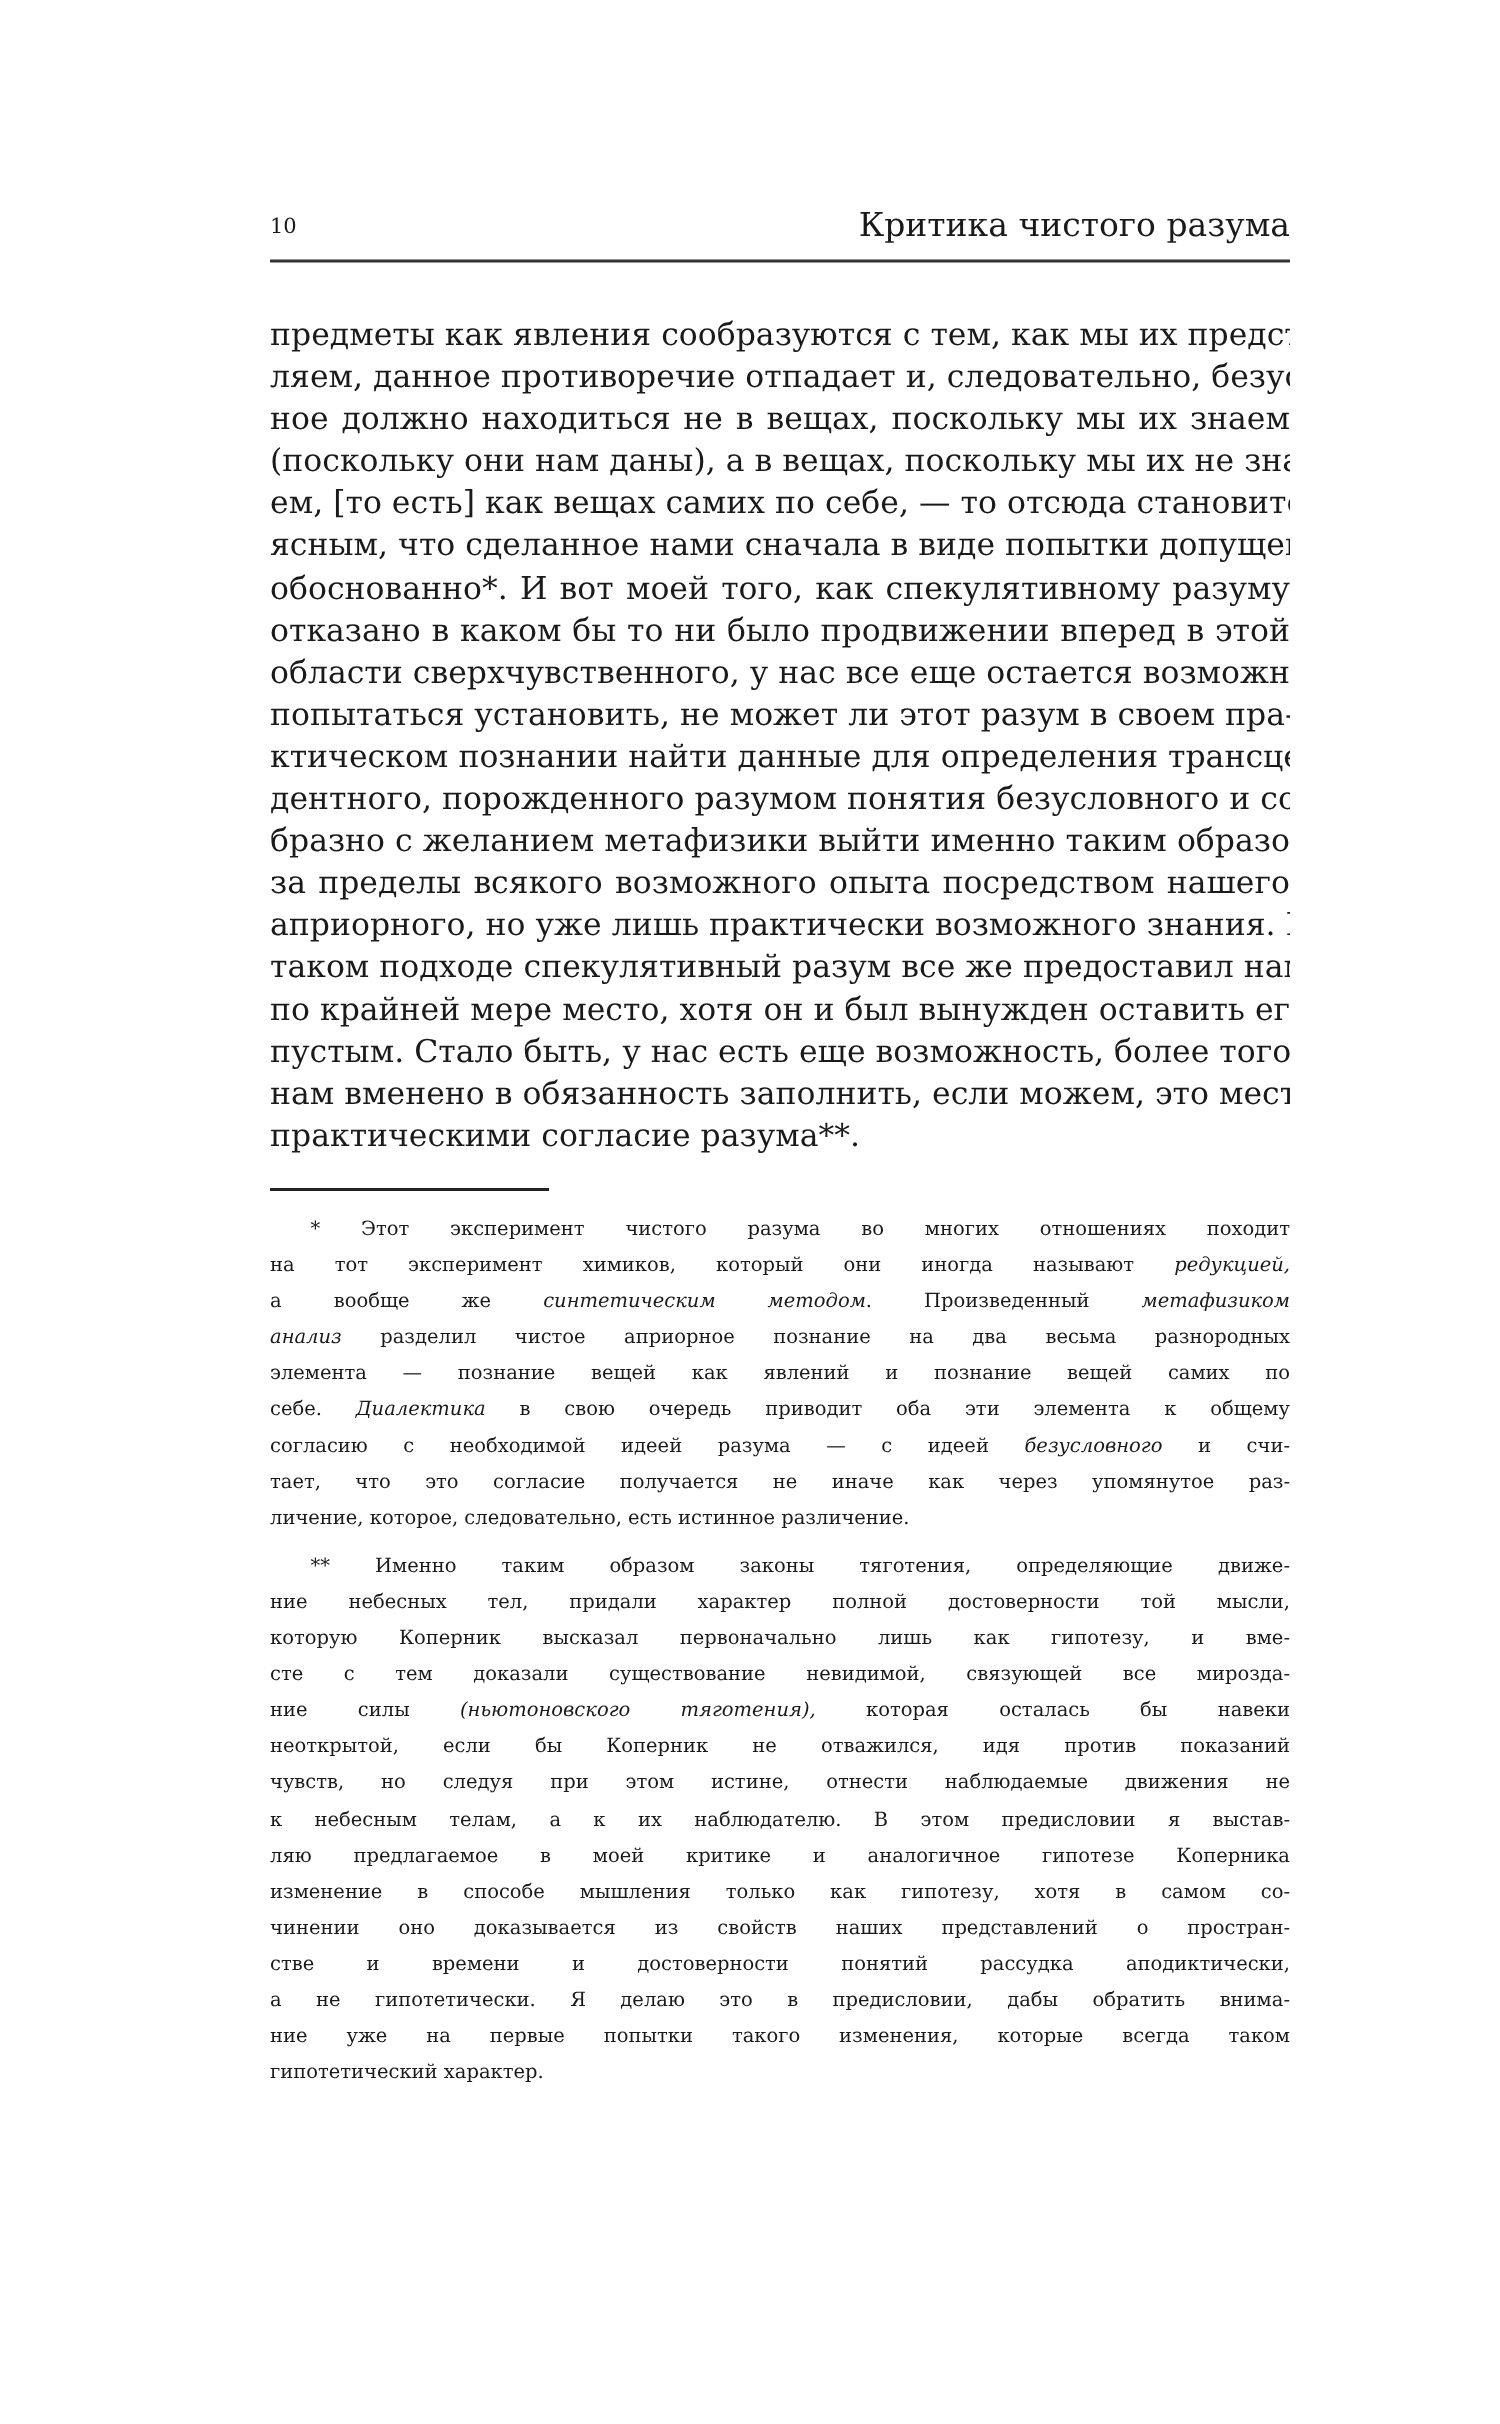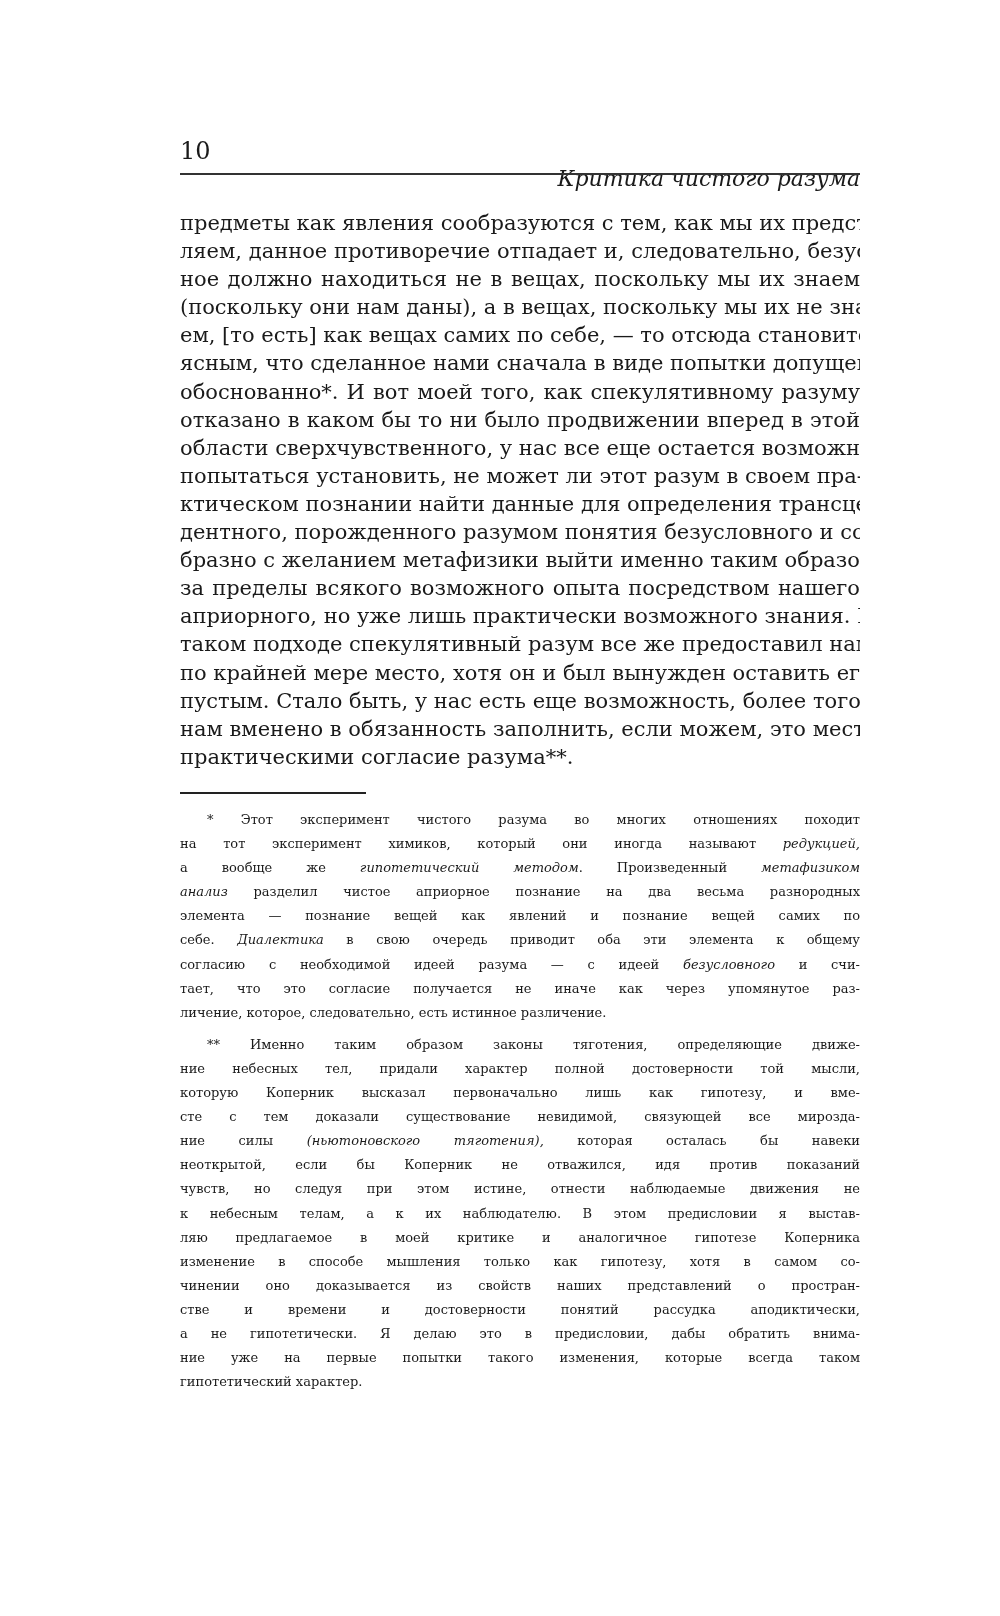--- a/index.html
+++ b/index.html
@@ -1,20 +1,20 @@
 <!DOCTYPE html>
 <html><head>
 <meta charset="utf-8">
 <style>
   html, body { margin:0; padding:0; background:#ffffff; }
   body { width:1000px; height:1616px; position:relative; overflow:hidden; color:#1a1a1a; font-family:"DejaVu Serif", serif; }
   .page { position:absolute; left:180px; top:0; width:680px; }
   .header { position:absolute; top:136px; left:0; width:680px; height:40px; }
-  .page-num { position:absolute; left:0; top:0; font-size:24px; line-height:30px; }
-  .running-title { position:absolute; right:0; top:0; font-size:22px; font-style:italic; line-height:30px;margin-top:28px; }
+  .page-num { position:absolute; left:0; top:0; font-size:14px; line-height:30px; }
+  .running-title { position:absolute; right:0; top:0; font-size:22px; line-height:30px; }
   .header-rule { position:absolute; left:0; top:37px; width:680px; height:2px; background:#333; }
   .body-text { position:absolute; top:209px; left:0; width:680px; font-size:21px; line-height:28.1px; text-align:justify; }
   .line { display:block; white-space:nowrap; text-align-last:justify; text-align:justify; height:28.1px; overflow:hidden; }
   .line.last { text-align-last:left; }
   .fn-rule { position:absolute; top:792px; left:0; width:186px; height:2px; background:#222; }
   .footnotes { position:absolute; top:808px; left:0; width:680px; font-size:13px; line-height:24.1px; }
   .fl { display:block; white-space:nowrap; text-align:justify; text-align-last:justify; height:24.1px; overflow:hidden; }
   .fl.last { text-align-last:left; }
   .fl.indent { padding-left:27px; }
   .fn-gap { height:8px; }
@@ -52,21 +52,21 @@
       <span class="line">нам вменено в обязанность заполнить, если можем, это место</span>
       <span class="line last">практическими согласие разума**.</span>
     </div>
 
   <div class="fn-rule"></div>
 
   <div class="footnotes" id="footnotes">
       <div>
         <span class="fl indent"><span>* Этот эксперимент чистого разума во многих отношениях походит</span></span>
         <span class="fl"><span>на тот эксперимент химиков, который они иногда называют </span><i>редукцией,</i></span>
-        <span class="fl"><span>а вообще же </span><i>гипотетический методом</i><span>. Произведенный </span><i>метафизиком</i></span>
+        <span class="fl"><span>а вообще же </span><i>синтетическим методом</i><span>. Произведенный </span><i>метафизиком</i></span>
         <span class="fl"><i>анализ</i><span> разделил чистое априорное познание на два весьма разнородных</span></span>
         <span class="fl"><span>элемента — познание вещей как явлений и познание вещей самих по</span></span>
         <span class="fl"><span>себе. </span><i>Диалектика</i><span> в свою очередь приводит оба эти элемента к общему</span></span>
         <span class="fl"><span>согласию с необходимой идеей разума — с идеей </span><i>безусловного</i><span> и счи-</span></span>
         <span class="fl"><span>тает, что это согласие получается не иначе как через упомянутое раз-</span></span>
         <span class="fl last"><span>личение, которое, следовательно, есть истинное различение.</span></span>
       </div>
       <div class="fn-gap"></div>
       <div>
         <span class="fl indent"><span>** Именно таким образом законы тяготения, определяющие движе-</span></span>

